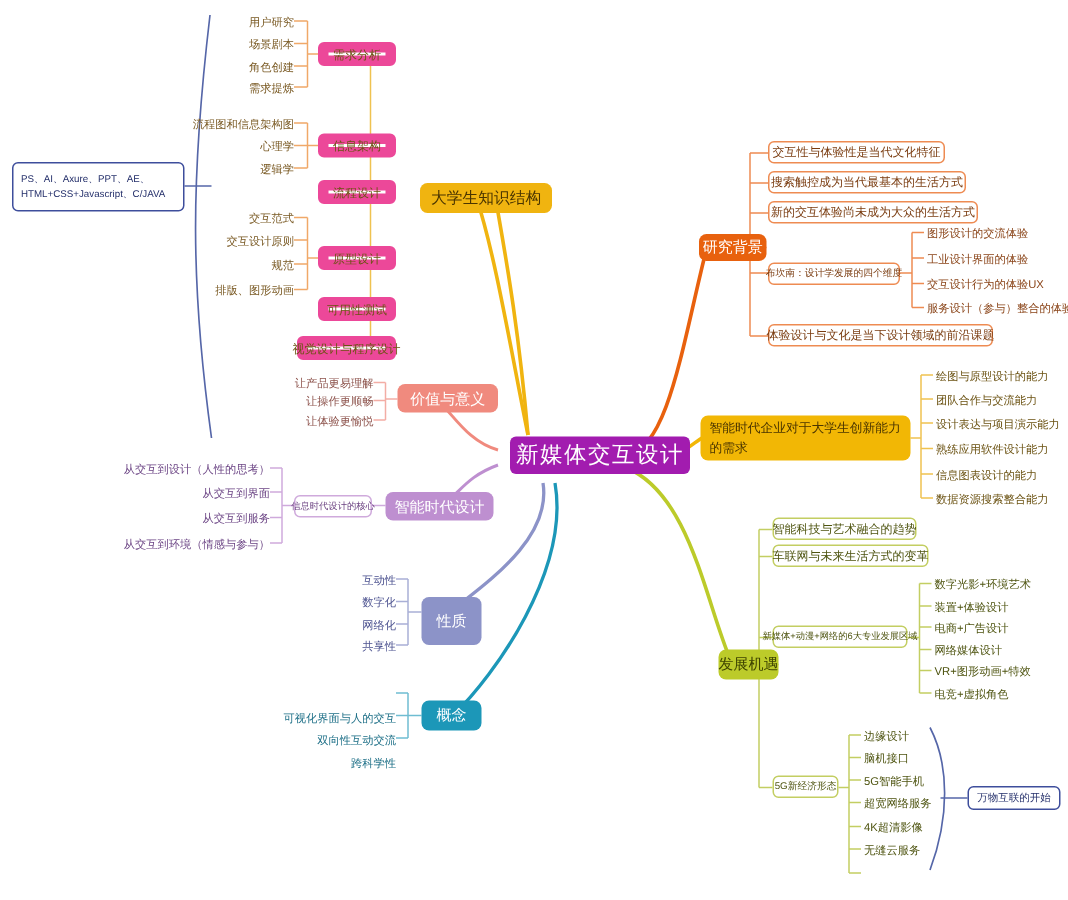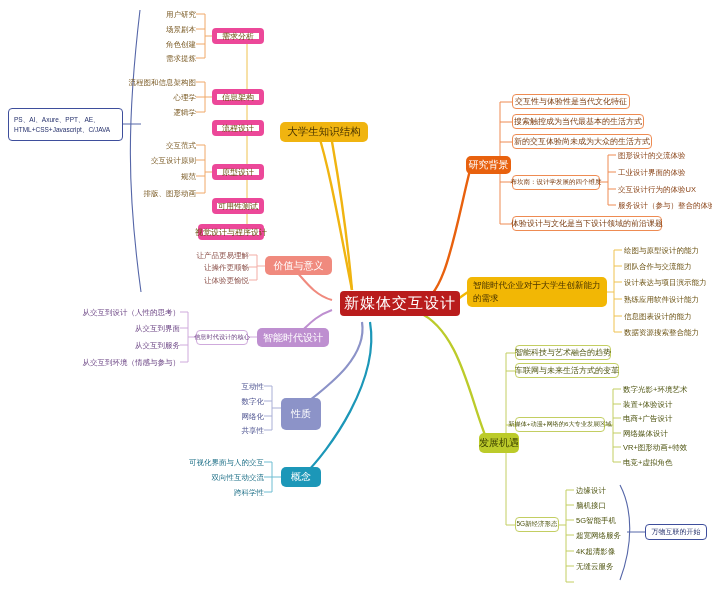--- a/index.html
+++ b/index.html
@@ -5,53 +5,53 @@
   html,body{margin:0;padding:0;background:#ffffff;}
   body{width:712px;height:600px;position:relative;overflow:hidden;
        font-family:"Liberation Sans","DejaVu Sans",sans-serif;}
   #canvas{position:absolute;left:0;top:0;width:712px;height:600px;}
   svg.links{position:absolute;left:0;top:0;width:712px;height:600px;pointer-events:none;}
 
   .node{position:absolute;box-sizing:border-box;display:flex;align-items:center;
         justify-content:center;text-align:center;white-space:nowrap;}
 
   
-  .center{background:#b91c1c;color:#ffffff;border-radius:4px;
+  .center{background:#a21caf;color:#ffffff;border-radius:4px;
           font-size:15px;letter-spacing:1px;padding:12px 10px;}
 
   
   .l1{border-radius:5px;color:#ffffff;font-size:10px;padding:0 7px;}
   .l1.orange-d{background:#E8610E;}
   .l1.yellow{background:#F0B410;color:#4a3500;}
   .l1.gold{background:#F2B705;color:#4a3500;}
   .l1.olive{background:#BCCB2A;color:#3e4400;}
   .l1.salmon{background:#F08A7E;color:#ffffff;}
   .l1.purple{background:#BE8FD0;color:#ffffff;}
   .l1.slate{background:#8C93C8;color:#ffffff;}
   .l1.teal{background:#1C97B8;color:#ffffff;}
 
   
   .l2{border-radius:4px;background:#ffffff;font-size:8px;padding:0 5px;}
   .l2.deep-orange{border:1px solid #EE8B52;color:#7a3c10;}
-  .l2.yellow{border:5px solid #ec4899;color:#6b5212;font-family:Liberation Serif, serif;}
+  .l2.yellow{border:7px solid #ec4899;color:#6b5212;font-family:Liberation Serif, serif;}
   .l2.olive{border:1px solid #C3CE62;color:#4e5410;}
   .l2.purple{border:1px solid #CFAADC;color:#6a4180;}
   .l2.blue{border:1px solid #3E4E9C;color:#25306b;}
 
   
   .leaf{position:absolute;font-size:7.5px;white-space:nowrap;}
   .leaf.r{text-align:right;}
   .leaf.l{text-align:left;}
   .leaf.c-orange{color:#7a5a24;}
   .leaf.c-deep{color:#8a4418;}
   .leaf.c-olive{color:#4e5410;}
   .leaf.c-pink{color:#8d534c;}
   .leaf.c-purple{color:#6c4585;}
   .leaf.c-slate{color:#4d5390;}
-  .leaf.c-teal{color:#1d6f87;}
+  .leaf.c-teal{color:#1d6f87;margin-top:16px;}
   .leaf.c-gold{color:#6b5212;}
 </style>
 </head>
 <body>
 
 <div id="canvas">
 
   <svg class="links" viewBox="0 0 712 600">
 
     <path d="M418,303 C445,300 455,230 470,170" stroke="#E8610E" stroke-width="2.4" fill="none"></path>

